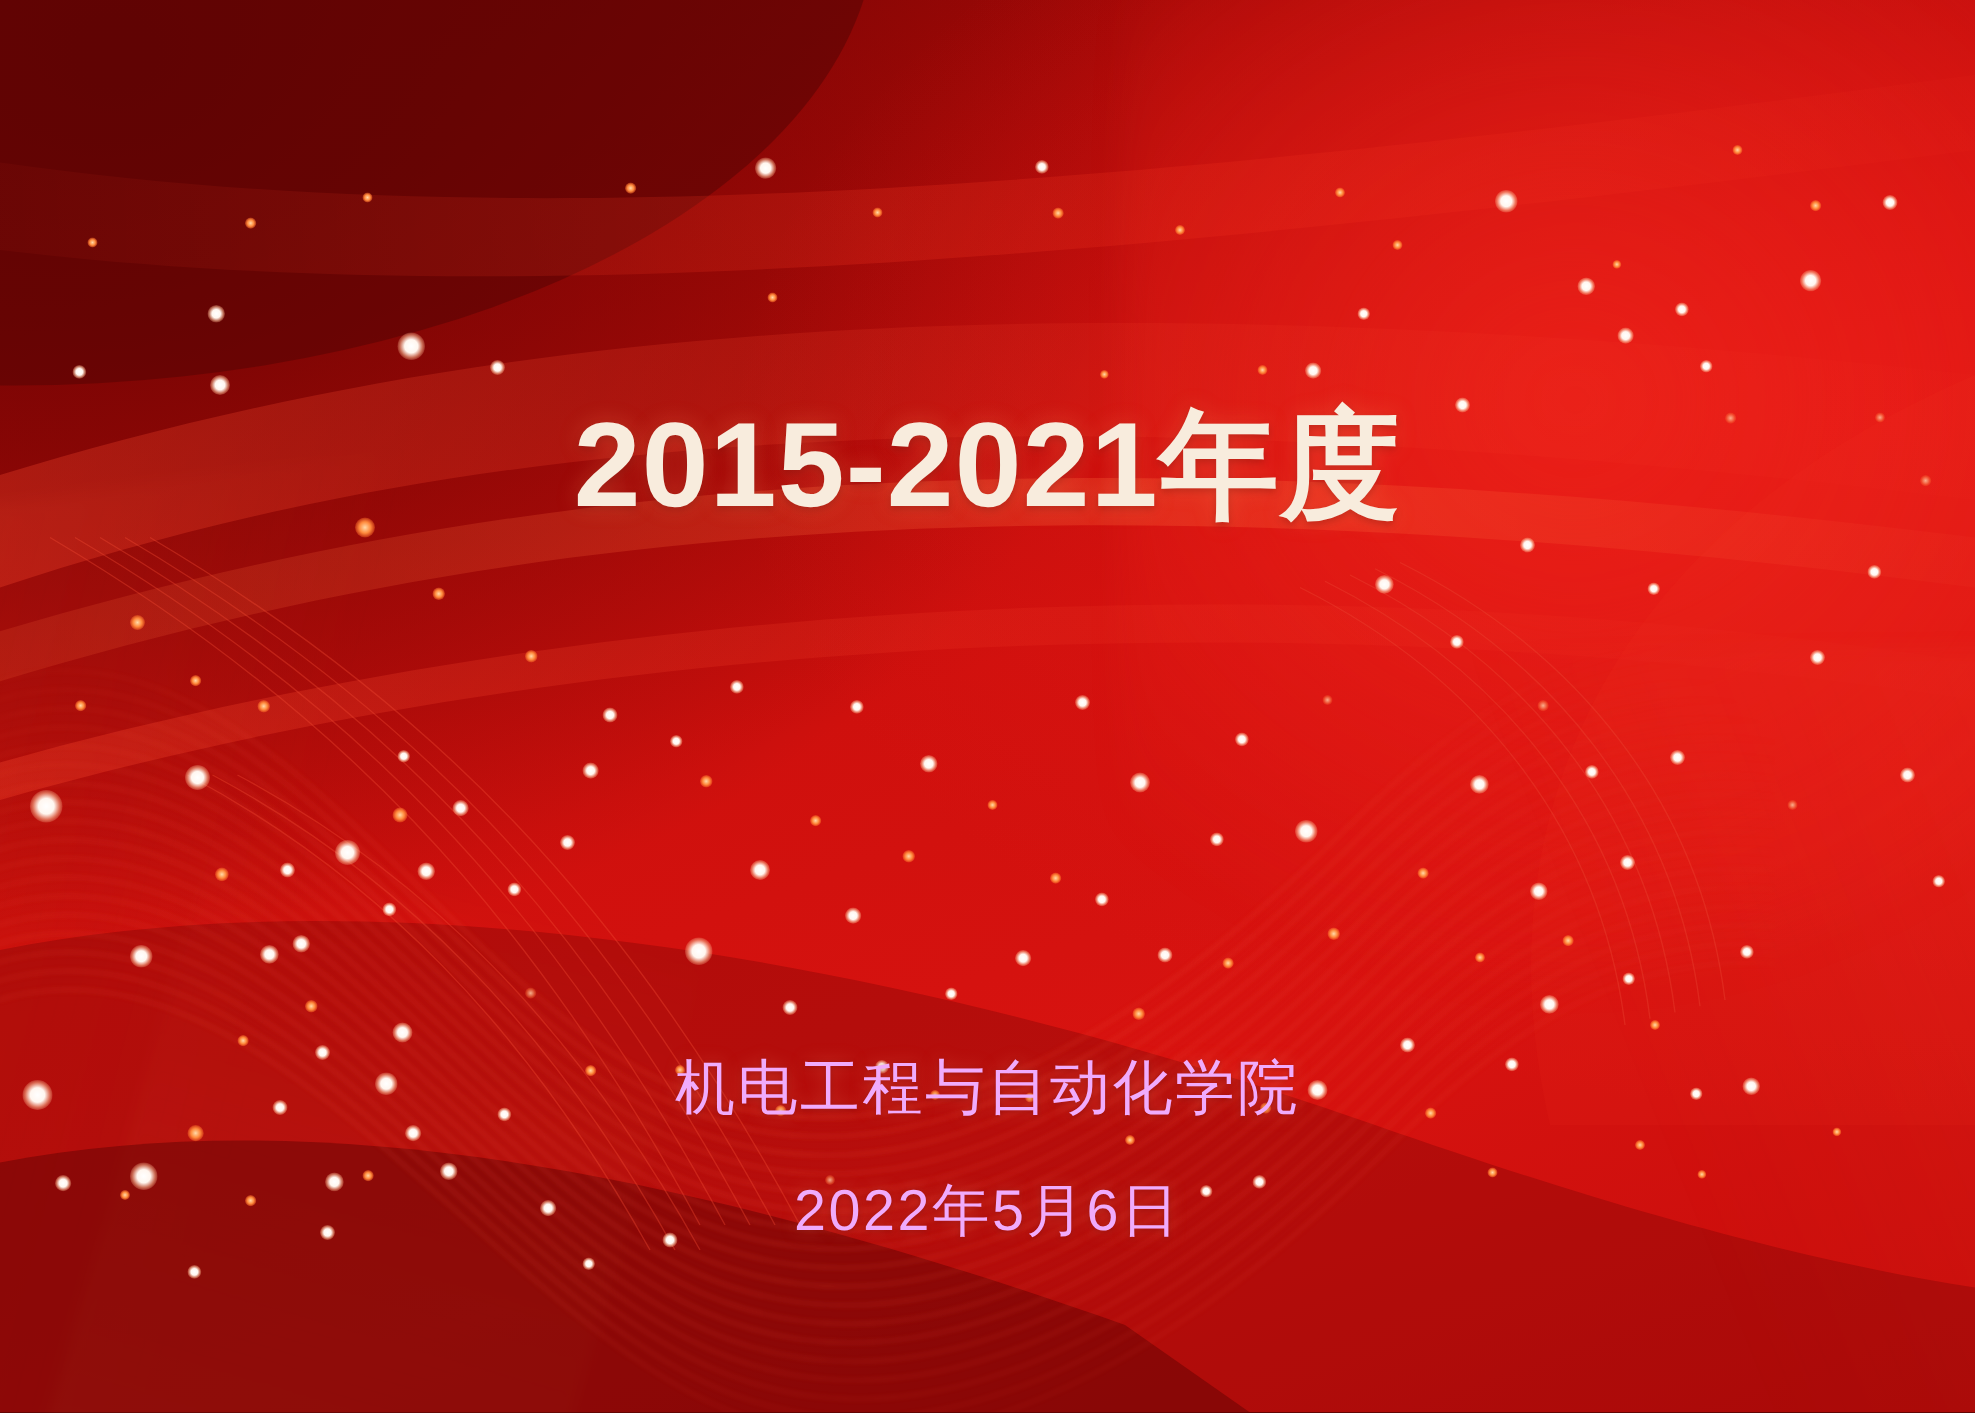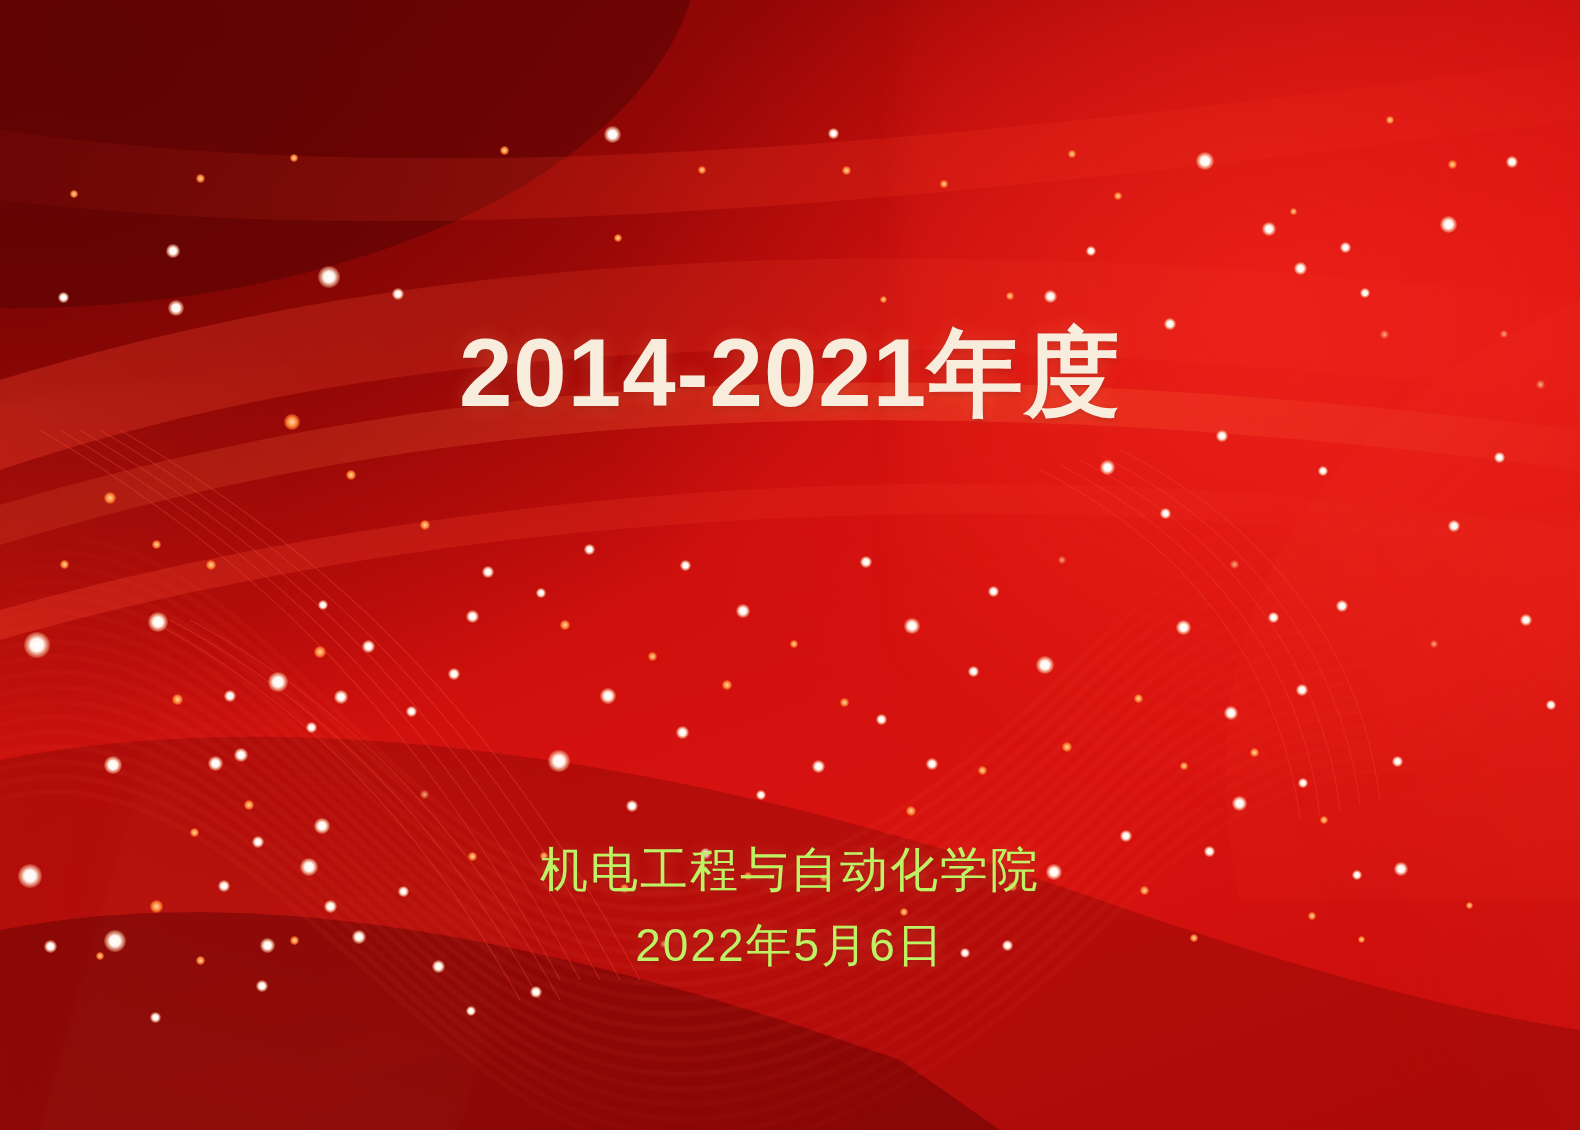--- a/index.html
+++ b/index.html
@@ -119,33 +119,33 @@
     margin-top: 12px;
   }
   .sub-block {
     position: absolute;
     top: 838px;
     left: 0;
     right: 0;
     text-align: center;
   }
   .sub-line {
-    color: #bef264;
+    color: #f0abfc;
     font-weight: normal;
     white-space: nowrap;
     text-shadow: 0 0 14px rgba(255,150,110,0.35), 0 1px 4px rgba(90,0,0,0.35);
   }
   .sub-org {
     font-size: 48px;
     letter-spacing: 2px;
   }
   .sub-date {
     font-size: 46px;
     letter-spacing: 2px;
-    margin-top: 13px;
+    margin-top: 36px;
   }
 
   
   .particle {
     position: absolute;
     border-radius: 50%;
     pointer-events: none;
   }
   .p-white {
     background: radial-gradient(circle, #ffffff 0%, #fff6ef 34%, rgba(255,190,150,0.55) 58%, rgba(255,120,70,0) 78%);
@@ -415,21 +415,21 @@
     <span class="particle p-dim" style="left:1230px; top:560px; width:9px; height:9px;"></span>
     <span class="particle p-dim" style="left:1430px; top:640px; width:8px; height:8px;"></span>
     <span class="particle p-dim" style="left:660px;  top:940px; width:8px; height:8px;"></span>
     <span class="particle p-dim" style="left:420px;  top:790px; width:9px; height:9px;"></span>
     <span class="particle p-dim" style="left:1058px; top:556px; width:8px; height:8px;"></span>
   </div>
 
   <div class="content">
 
     <div class="title-block">
-      <div class="title-line title-line-1">2014-2021年度</div>
+      <div class="title-line title-line-1">2015-2021年度</div>
     </div>
 
     <div class="sub-block">
       <div class="sub-line sub-org">机电工程与自动化学院</div>
       <div class="sub-line sub-date">2022年5月6日</div>
     </div>
 
   </div>
 </div>
 

